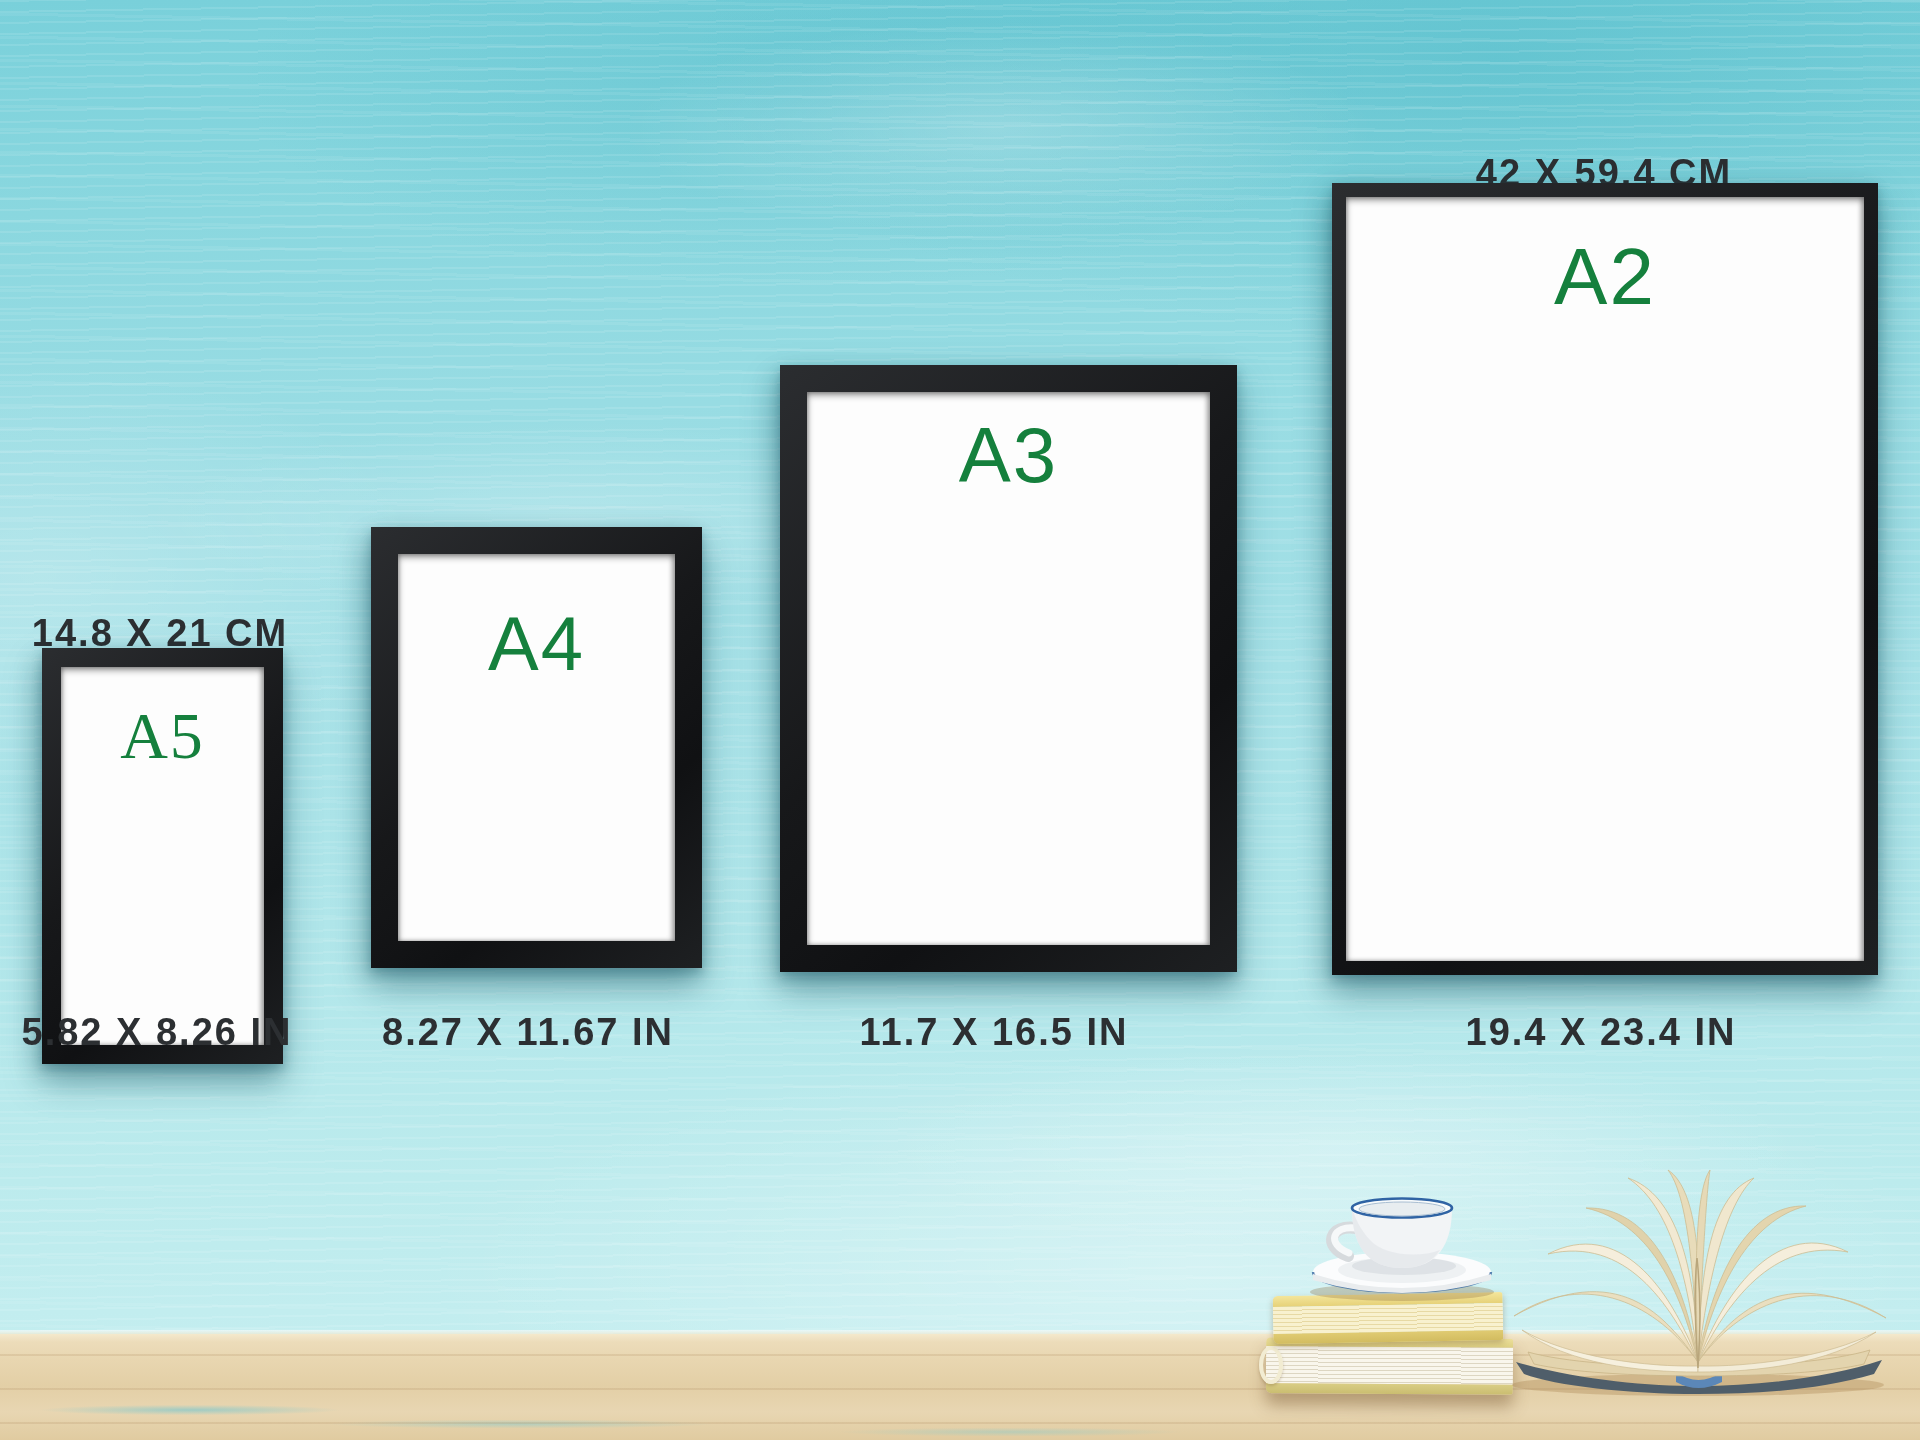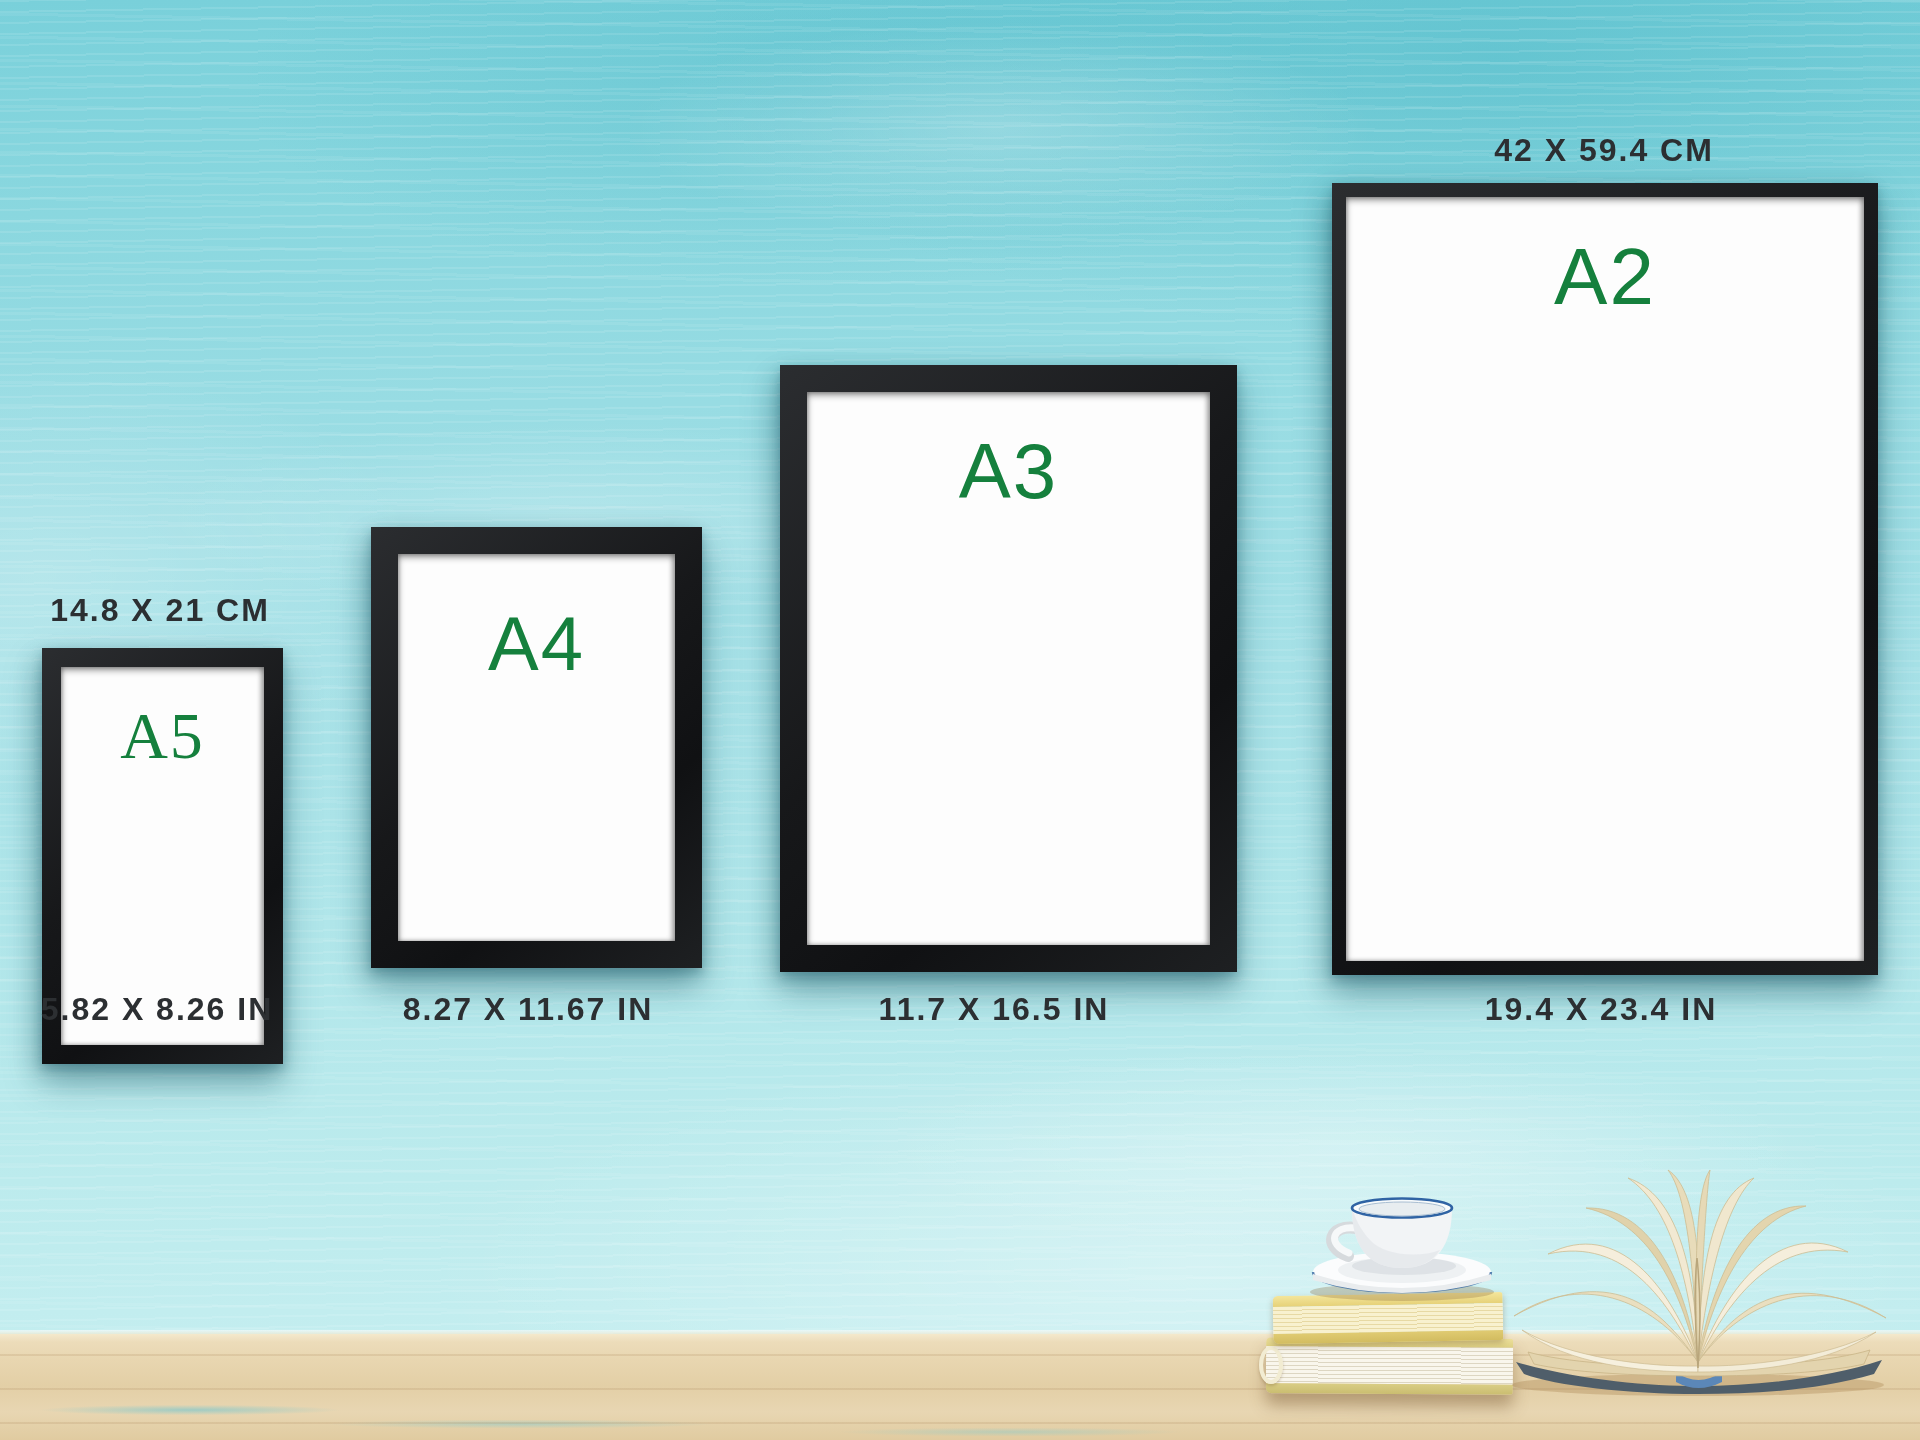--- a/index.html
+++ b/index.html
@@ -59,28 +59,28 @@
   }
   .size-name{color:#15803d;letter-spacing:2px;line-height:1;}
   #frame-a5{left:42px;top:648px;width:241px;height:416px;font-family:Liberation Serif, serif;}
   #frame-a5 .paper{inset:19px;}
   #frame-a5 .size-name{font-size:66px;margin-top:36px;}
   #frame-a4{left:371px;top:527px;width:331px;height:441px;}
   #frame-a4 .paper{inset:27px;}
   #frame-a4 .size-name{font-size:76px;margin-top:52px;}
   #frame-a3{left:780px;top:365px;width:457px;height:607px;}
   #frame-a3 .paper{inset:27px;}
-  #frame-a3 .size-name{font-size:78px;margin-top:40px;}
+  #frame-a3 .size-name{font-size:78px;margin-top:24px;}
   #frame-a2{left:1332px;top:183px;width:546px;height:792px;}
   #frame-a2 .paper{inset:14px;}
   #frame-a2 .size-name{font-size:80px;margin-top:40px;}
   
   .dim{
     position:absolute;width:480px;text-align:center;
-    font-weight:bold;font-size:32px;letter-spacing:2px;color:#2c2f32;line-height:1.1;
+    font-weight:bold;font-size:38px;letter-spacing:2px;color:#2c2f32;line-height:1.1;margin-top:20px;
   }
   #cm-a5{left:-80px;top:593px;}   #in-a5{left:-83px;top:992px;}
   #cm-a4{left:295px;top:477px;}   #in-a4{left:288px;top:992px;}
   #cm-a3{left:762px;top:307px;}   #in-a3{left:754px;top:992px;}
   #cm-a2{left:1364px;top:133px;}  #in-a2{left:1361px;top:992px;}
   
   .book{position:absolute;overflow:hidden;border-radius:5px 3px 3px 6px;}
   .book .cov{width:100%;}
   .book .pages{width:100%;}
   #book-top{left:1273px;top:1294px;width:230px;height:48px;transform:rotate(-1deg);

